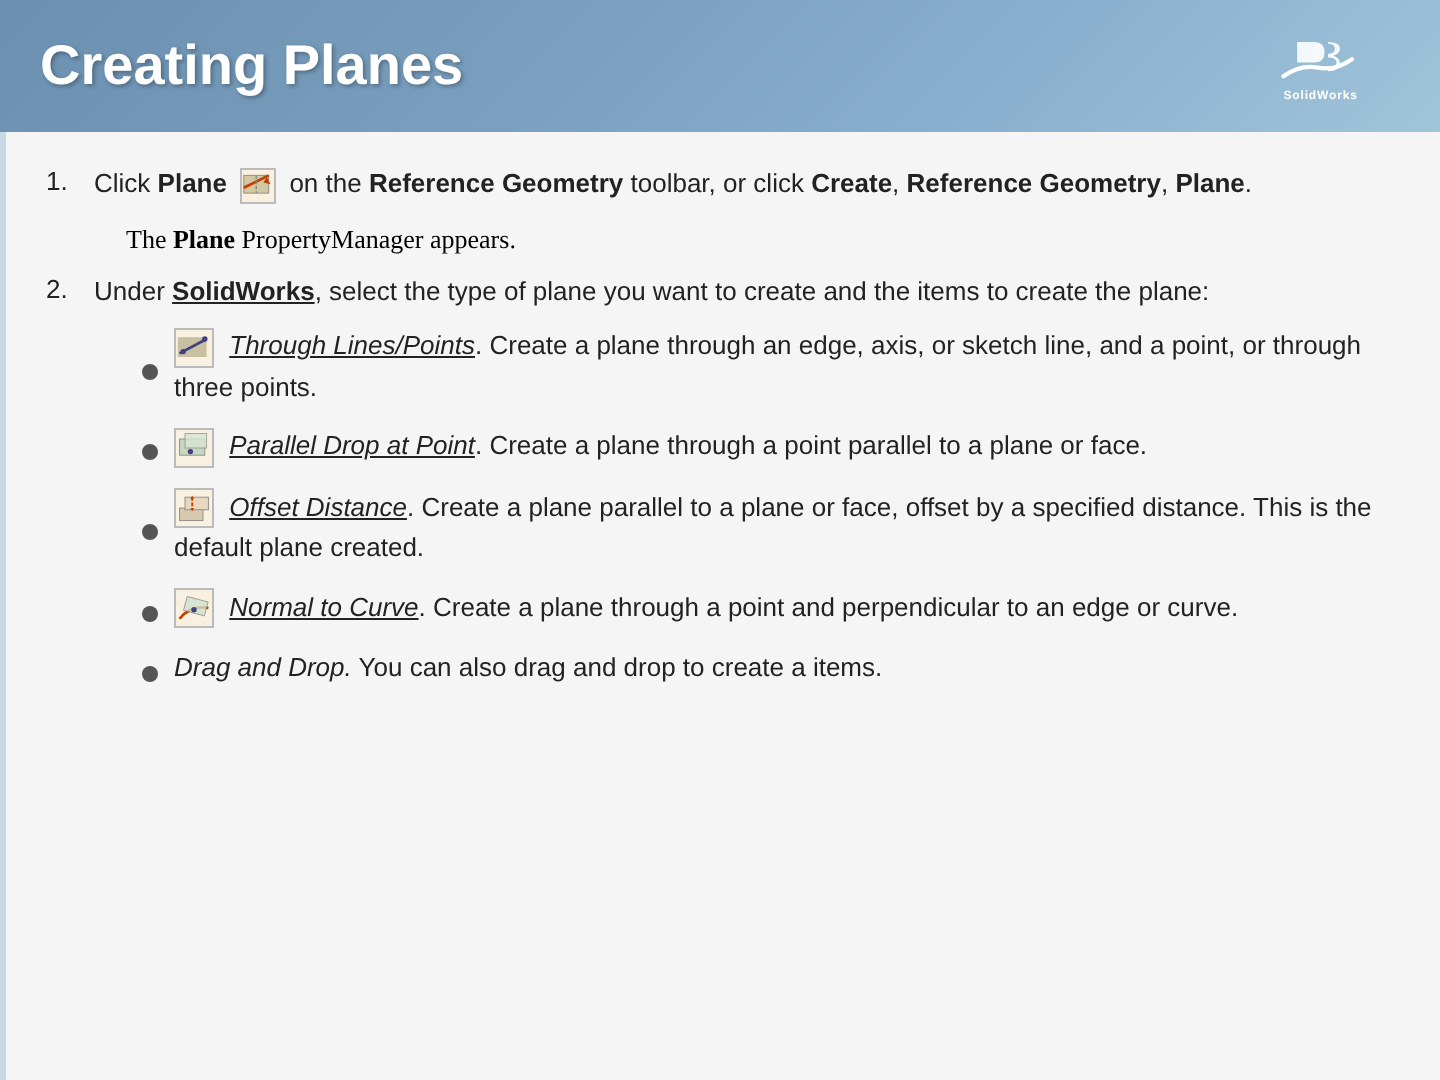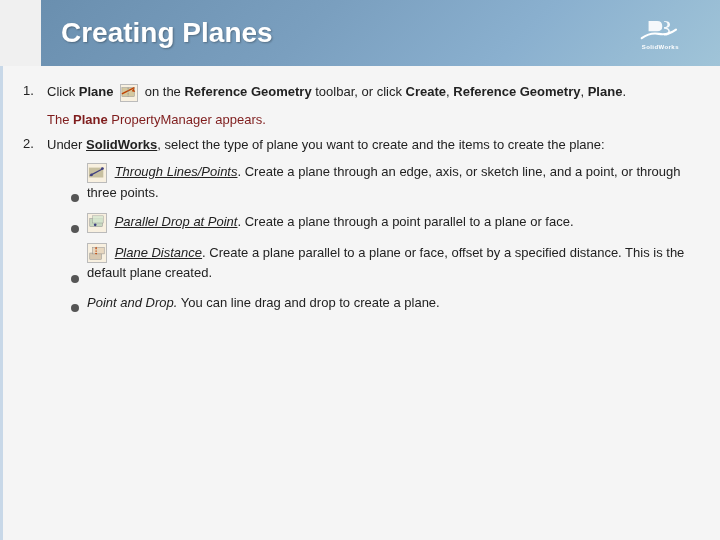--- a/index.html
+++ b/index.html
@@ -12,21 +12,20 @@
       overflow: hidden;
     }
 
     .header {
       background: linear-gradient(135deg, #6a8faf 0%, #7a9fbf 40%, #8ab0cf 70%, #a0c4d8 100%);
       padding: 12px 20px;
       display: flex;
       align-items: center;
       justify-content: space-between;
       height: 66px;
-      margin-left: 41px;
     }
 
     .header-title {
       color: white;
       font-size: 28px;
       font-weight: bold;
       text-shadow: 1px 1px 2px rgba(0,0,0,0.3);
     }
 
     .logo-area {
@@ -62,34 +61,35 @@
       margin-top: 1px;
     }
 
     .step-content {
       flex: 1;
       line-height: 1.5;
       color: #222;
     }
 
     .note-line {
-      margin-left: 24px;
+      margin-left: 40px;
       margin-bottom: 8px;
-      color: #7f1d1d;
+      color: #000000;
       font-size: 13px;
+      font-family: Liberation Serif, serif;
     }
 
     .bullet-list {
       margin-left: 24px;
       margin-top: 8px;
     }
 
     .bullet-item {
       display: flex;
-      align-items: flex-end;
+      align-items: center;
       margin-bottom: 10px;
     }
 
     .bullet-dot {
       width: 8px;
       height: 8px;
       background: #555;
       border-radius: 50%;
       margin-top: 5px;
       margin-right: 8px;
@@ -188,30 +188,41 @@
         <div class="bullet-item">
           <span class="bullet-dot"></span>
           <span class="bullet-text">
             <svg width="20" height="20" viewBox="0 0 20 20" style="vertical-align:middle; margin-right:4px; border:1px solid #bbb; background:#f8f0e0;">
               <rect x="2" y="10" width="13" height="7" fill="#d8c8b0" stroke="#888" stroke-width="0.5"></rect>
               <rect x="5" y="4" width="13" height="7" fill="#e8d8c0" stroke="#888" stroke-width="0.5"></rect>
               <line x1="9" y1="4" x2="9" y2="11" stroke="#c04000" stroke-width="1" stroke-dasharray="2,1"></line>
               <polygon points="9,3 8,5 10,5" fill="#c04000"></polygon>
               <polygon points="9,12 8,10 10,10" fill="#c04000"></polygon>
             </svg>
-            <em><u>Plane Distance</u></em>.<span> Create a plane parallel to a plane or face, offset by a specified distance. This is the default plane created.</span>
-          </span>
-        </div>
-
-
-
-        <div class="bullet-item">
-          <span class="bullet-dot"></span>
-          <span class="bullet-text">
-            <em>Point and Drop.</em><span> You can line drag and drop to create a plane.</span>
+            <em><u>Offset Distance</u></em>.<span> Create a plane parallel to a plane or face, offset by a specified distance. This is the default plane created.</span>
+          </span>
+        </div>
+
+        <div class="bullet-item">
+          <span class="bullet-dot"></span>
+          <span class="bullet-text">
+            <svg width="20" height="20" viewBox="0 0 20 20" style="vertical-align:middle; margin-right:4px; border:1px solid #bbb; background:#f8f0e0;">
+              <path d="M2,16 Q8,8 18,10" stroke="#c04000" stroke-width="1.5" fill="none"></path>
+              <rect x="5" y="5" width="12" height="8" fill="#d0e0d0" stroke="#888" stroke-width="0.5" opacity="0.8" transform="rotate(15 11 9)"></rect>
+              <circle cx="10" cy="11" r="1.5" fill="#404080"></circle>
+            </svg>
+            <em><u>Normal to Curve</u></em>.<span> Create a plane through a point and perpendicular to an edge or curve.</span>
+          </span>
+        </div>
+
+
+        <div class="bullet-item">
+          <span class="bullet-dot"></span>
+          <span class="bullet-text">
+            <em>Drag and Drop.</em><span> You can also drag and drop to create a items.</span>
           </span>
         </div>
 
       </div>
     </div>
   </div>
 
 </div>
 
 </body></html>

